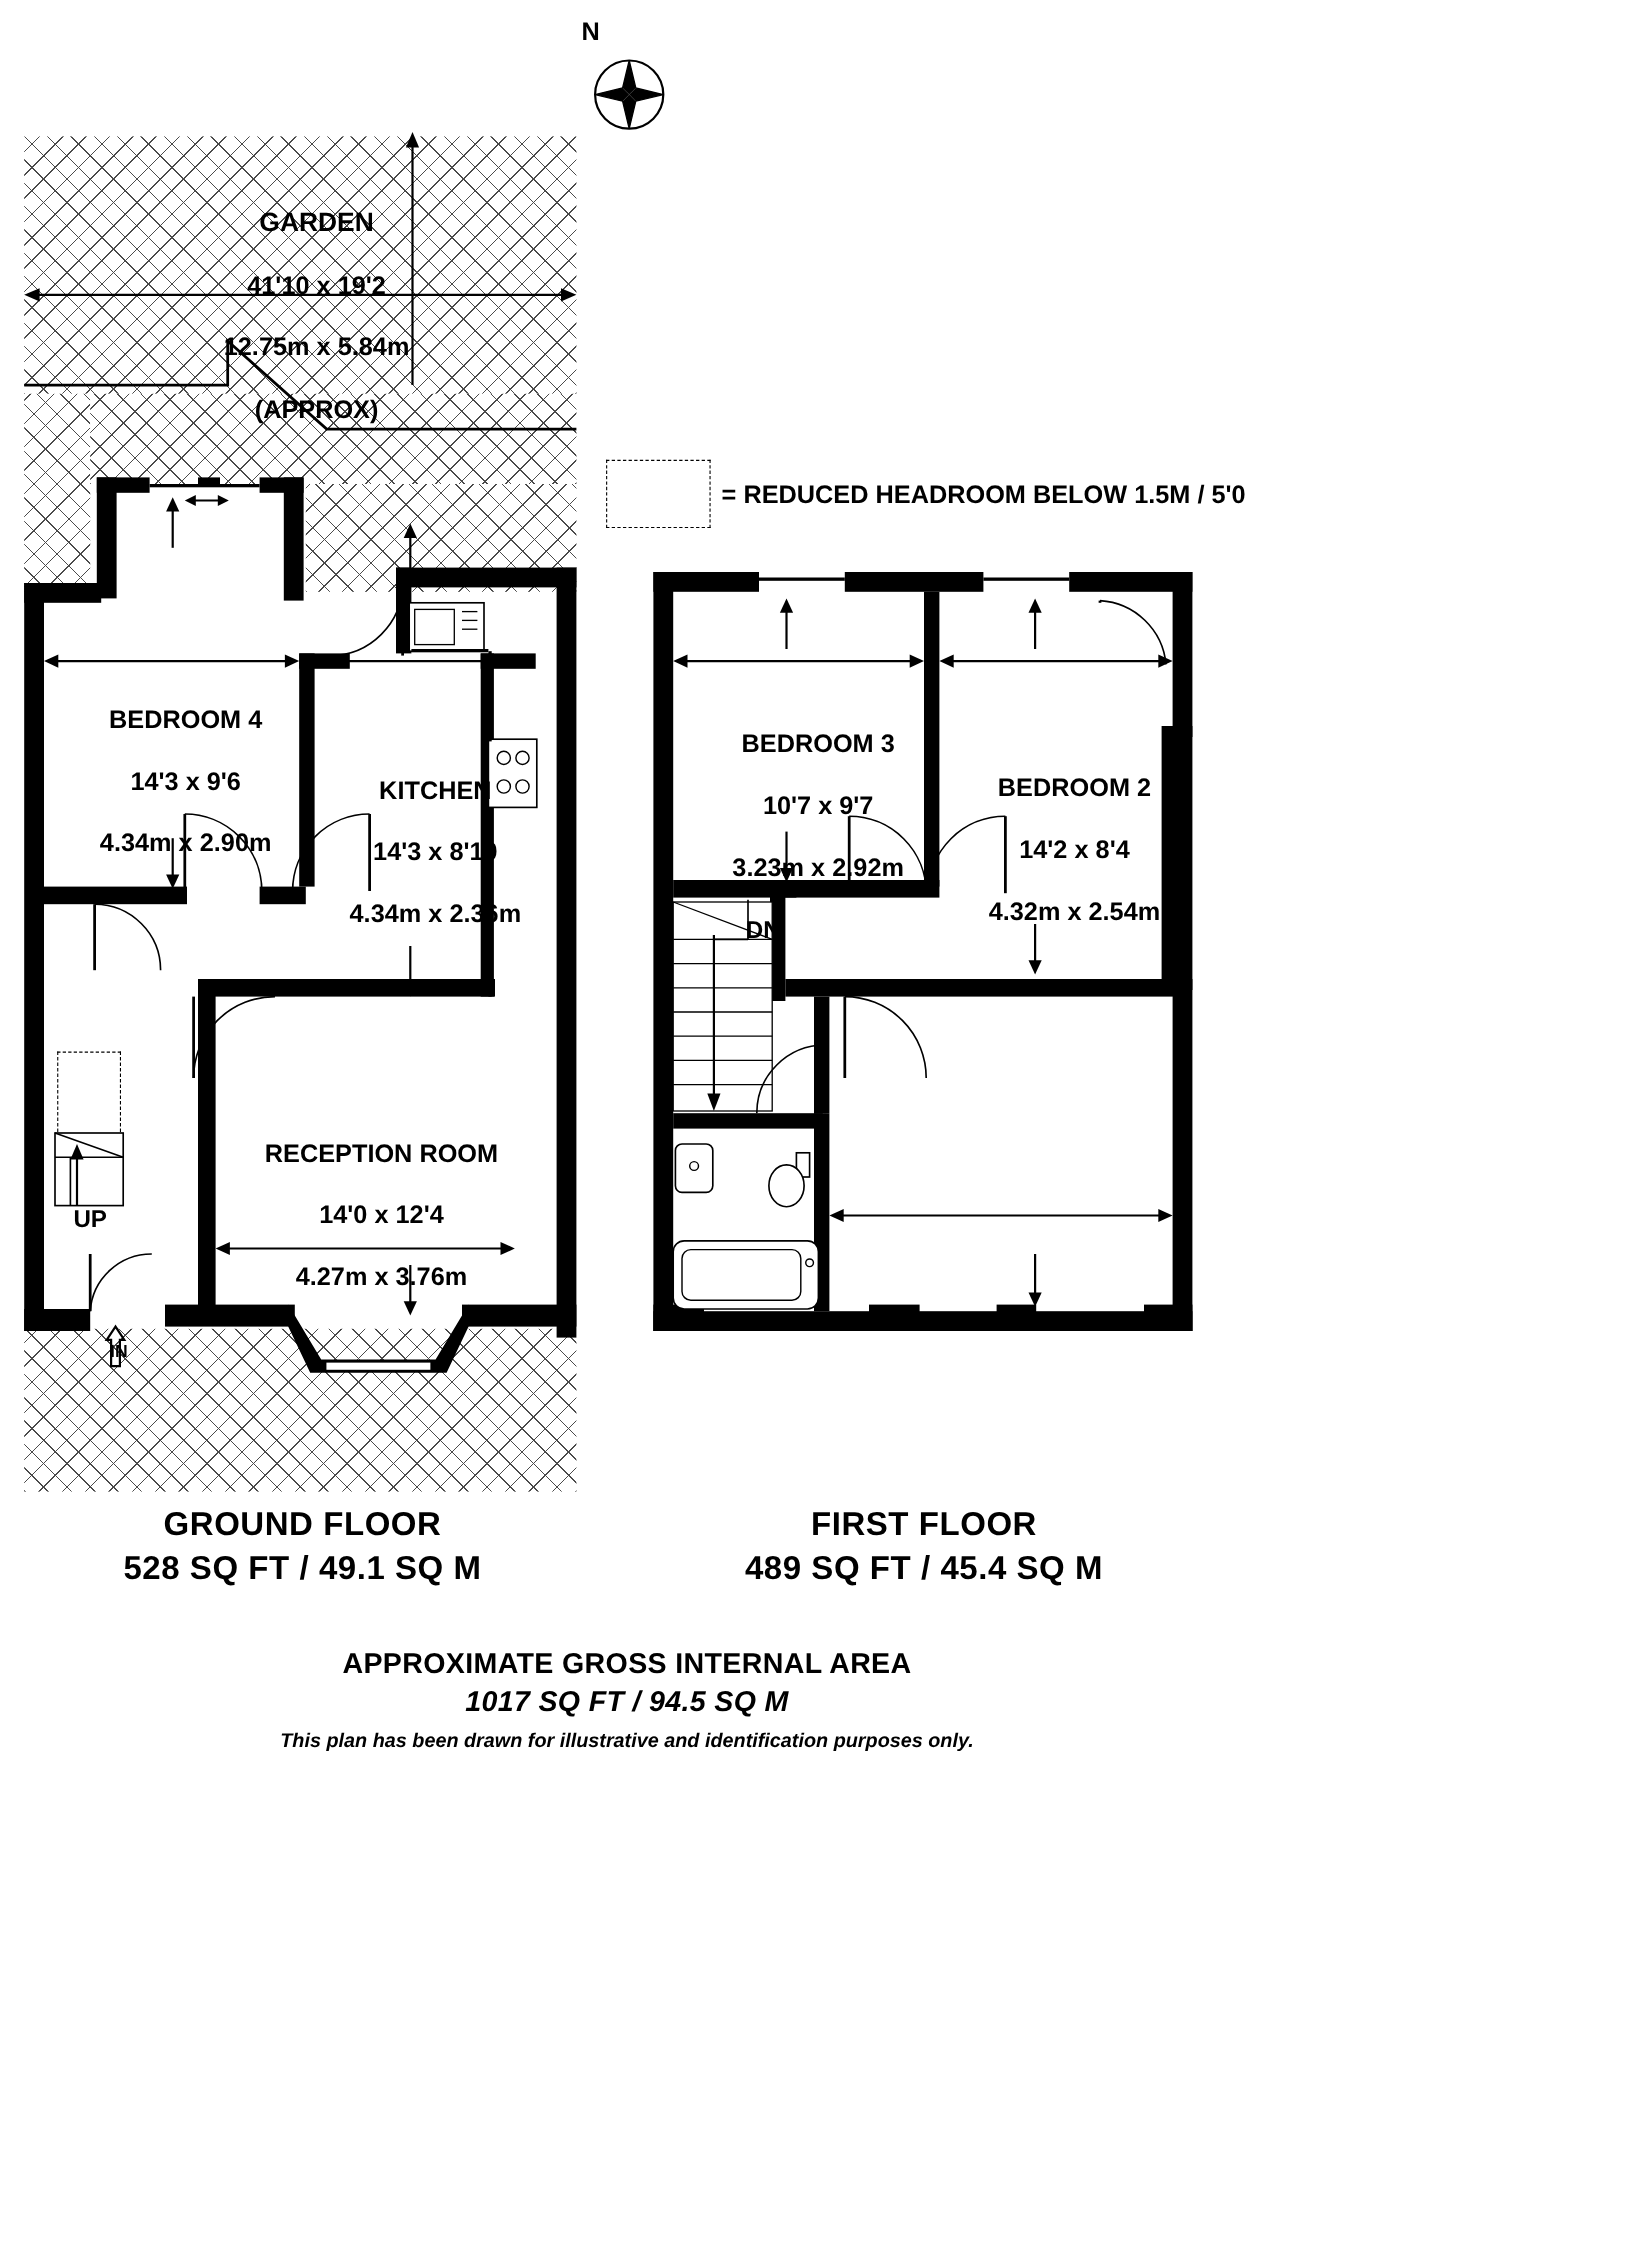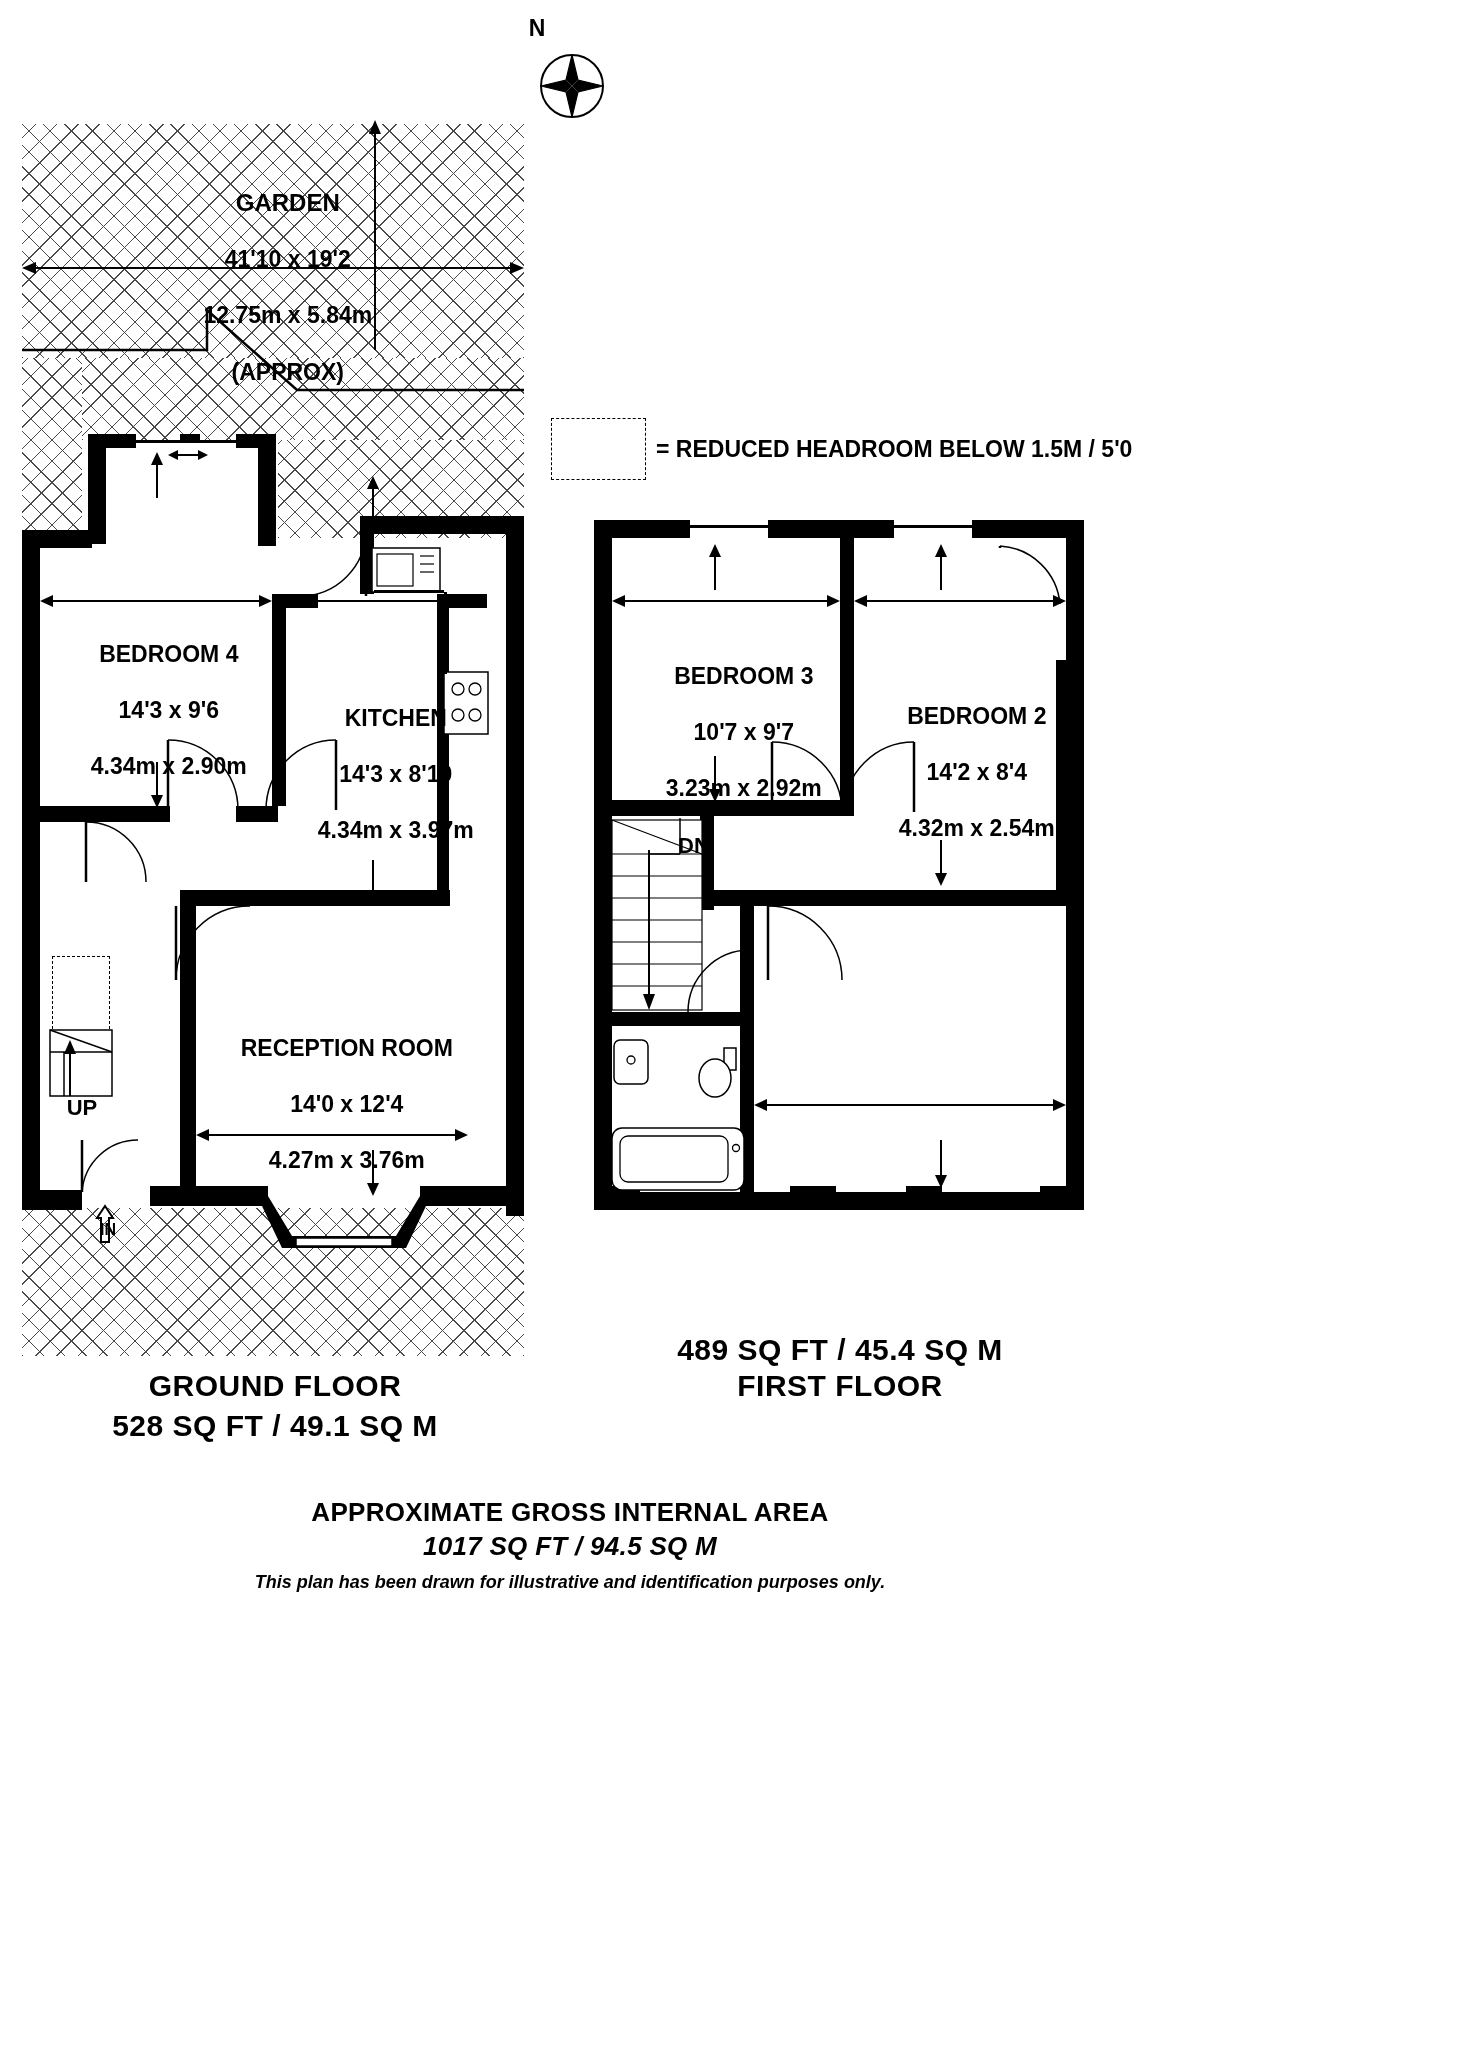--- a/index.html
+++ b/index.html
@@ -284,21 +284,21 @@
   </div>
 
   <div class="txt" style="left:50px; top:612px; width:212px;">
     <span>BEDROOM 4</span><br>
     <span>14'3 x 9'6</span><br>
     <span>4.34m x 2.90m</span>
   </div>
   <div class="txt" style="left:288px; top:676px; width:190px;">
     <span>KITCHEN</span><br>
     <span>14'3 x 8'10</span><br>
-    <span>4.34m x 3.97m</span>
+    <span>4.34m x 2.36m</span>
   </div>
   <div class="txt" style="left:204px; top:1006px; width:260px;">
     <span>RECEPTION ROOM</span><br>
     <span>14'0 x 12'4</span><br>
     <span>4.27m x 3.76m</span>
   </div>
 
   <div class="dash-box" style="left:551px; top:418px; width:93px; height:60px;"></div>
   <div class="txt left legend-text" style="left:656px; top:435px; width:800px;">= REDUCED HEADROOM BELOW 1.5M / 5'0</div>
 
@@ -469,19 +469,19 @@
   <div class="txt" style="left:858px; top:674px; width:212px;">
     <span>BEDROOM 2</span><br>
     <span>14'2 x 8'4</span><br>
     <span>4.32m x 2.54m</span>
   </div>
 
   <div class="txt big" style="left:70px; top:1368px; width:410px;">GROUND FLOOR</div>
   <div class="txt big" style="left:70px; top:1408px; width:410px;">528 SQ FT / 49.1 SQ M</div>
 
   <div class="txt big" style="left:635px; top:1368px; width:410px;">FIRST FLOOR</div>
-  <div class="txt big" style="left:635px; top:1332px; width:410px;">489 SQ FT / 45.4 SQ M</div>
+  <div class="txt big" style="left:635px; top:1408px; width:410px;">489 SQ FT / 45.4 SQ M</div>
 
   <div class="txt med" style="left:270px; top:1497px; width:600px;">APPROXIMATE GROSS INTERNAL AREA</div>
   <div class="txt med" style="left:270px; top:1531px; width:600px;font-style:italic;">1017 SQ FT / 94.5 SQ M</div>
   <div class="txt small-ital" style="left:220px; top:1572px; width:700px;">This plan has been drawn for illustrative and identification purposes only.</div>
 
 </div>
 
 </body></html>

